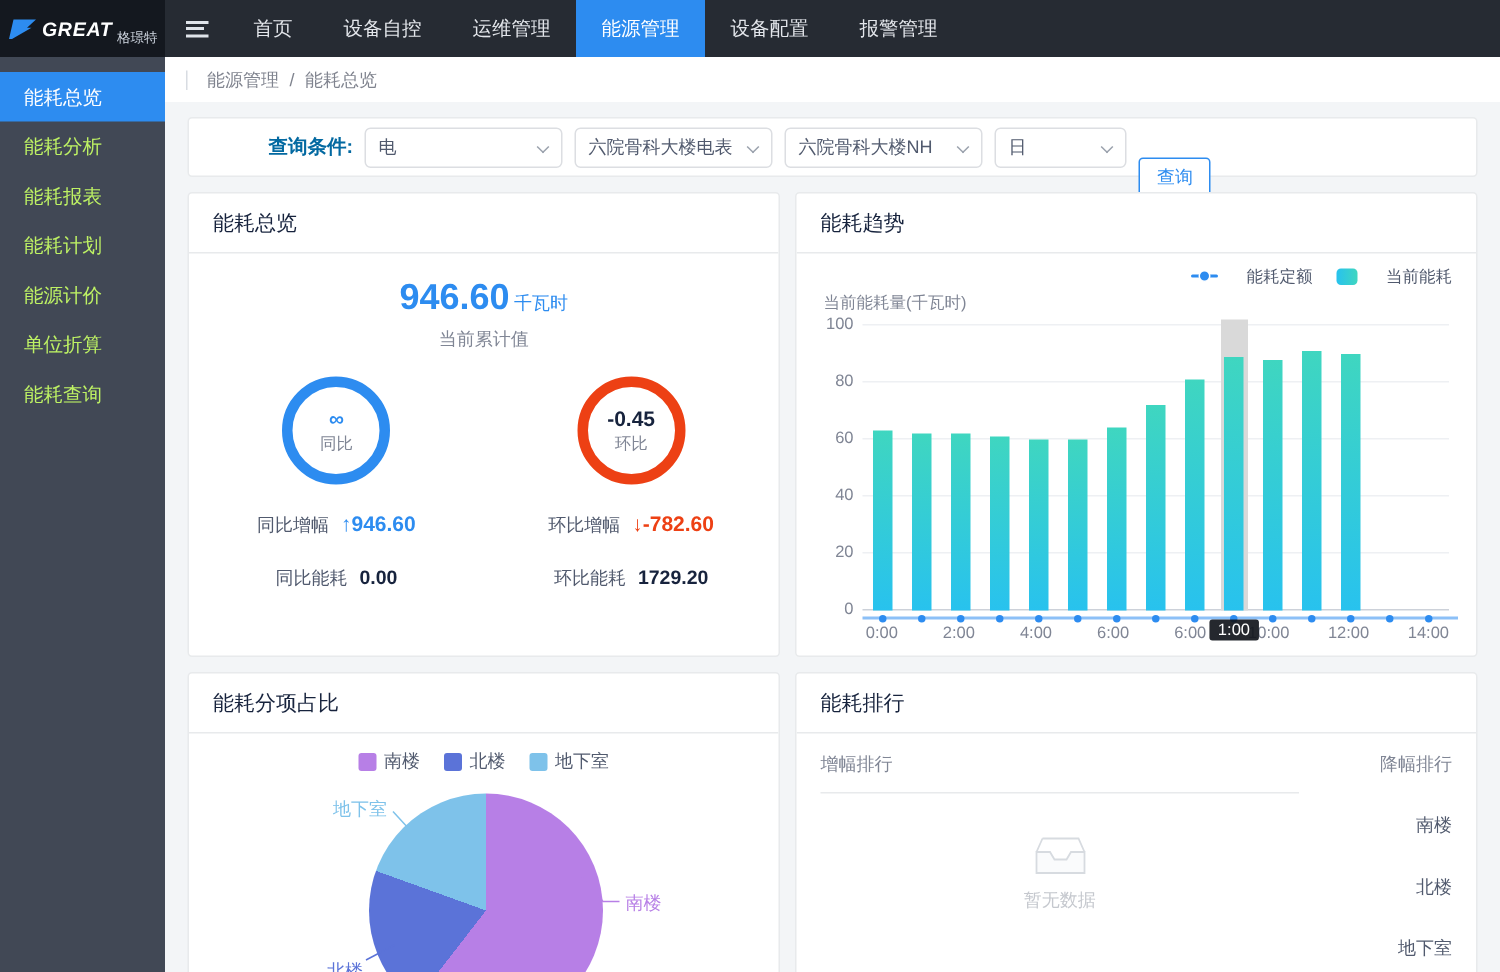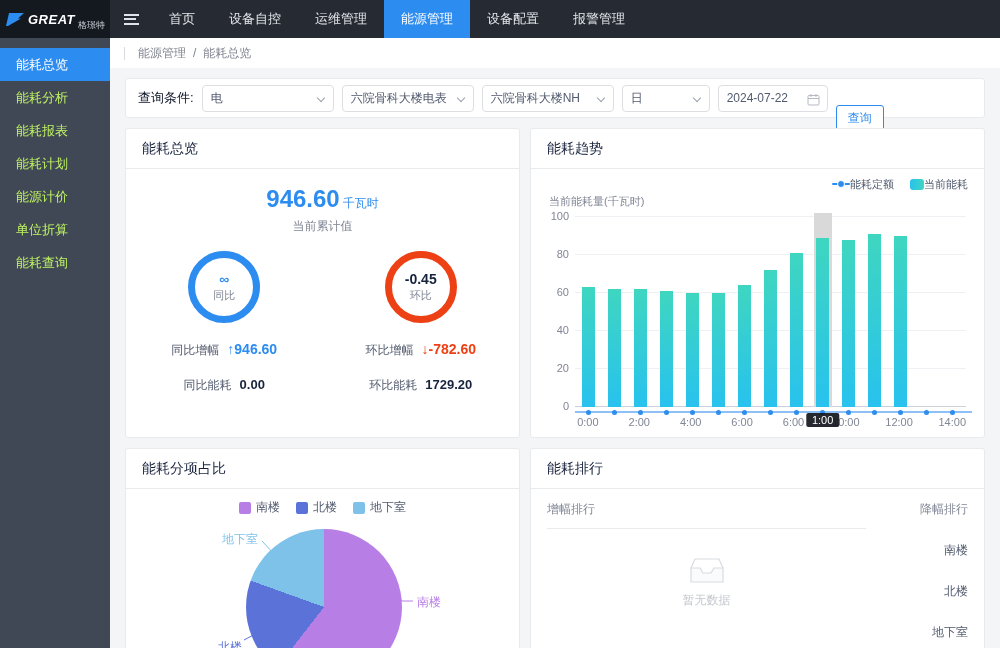--- a/index.html
+++ b/index.html
@@ -25,21 +25,21 @@
   .side-item { height:33px; display:flex; align-items:center; padding-left:16px; color:#bef264; font-size:13px; cursor:pointer; }
   .side-item.active { background:#2d8cf0; color:#fff; }
   .main { flex:1; display:flex; flex-direction:column; min-width:0; }
   .breadcrumb { height:30px; background:#fff; display:flex; align-items:center; padding-left:14px; font-size:12px; color:#80848f; gap:7px; flex-shrink:0; }
   .crumb-divider { width:1px; height:13px; background:#d8dce2; margin-right:6px; }
   .crumb-link { cursor:pointer; }
   .content { flex:1; padding:10px 15px; overflow:hidden; }
 
   
   .query-card { background:#fff; border:1px solid #e8eaec; border-radius:3px; height:40px; display:flex; align-items:center; gap:8px; padding:0 12px; }
-  .query-label { font-size:13px; color:#0f172a; font-weight:normal; white-space:nowrap; }
+  .query-label { font-size:13px; color:#0369a1; font-weight:bold; white-space:nowrap;margin-left:41px; }
   .select { position:relative; height:27px; border:1px solid #dcdee2; border-radius:4px; background:#fff; display:flex; align-items:center; padding:0 22px 0 8px; font-size:12px; color:#515a6e; cursor:pointer; white-space:nowrap; overflow:hidden; }
   .select.w-lg { width:132px; }
   .select.w-sm { width:88px; }
   .select.w-date { width:110px; }
   .chevron { position:absolute; right:9px; top:9px; width:6px; height:6px; border-right:1.5px solid #9aa1ac; border-bottom:1.5px solid #9aa1ac; transform:rotate(45deg); }
   .cal-icon { position:absolute; right:7px; top:7px; }
   .query-btn { height:26px; padding:0 11px; border:1px solid #2d8cf0; border-radius:3px; color:#2d8cf0; background:#fff; font-size:12px; display:flex; align-items:center; cursor:pointer; white-space:nowrap;margin-top:40px; }
 
   
   .grid { margin-top:10px; display:grid; grid-template-columns:395px 1fr; grid-template-rows:310px 240px; gap:10px; }
@@ -61,21 +61,21 @@
   .ring-label { font-size:11px; color:#808695; margin-top:1px; }
   .stat-row { margin-top:18px; font-size:12px; color:#515a6e; display:flex; align-items:baseline; gap:8px; }
   .growth { font-size:14px; font-weight:bold; }
   .growth.up { color:#2d8cf0; }
   .growth.down { color:#ed4014; }
   .energy-val { font-size:13px; font-weight:bold; color:#17233d; }
 
   
   .trend-body { flex:1; padding:6px 16px 6px; display:flex; flex-direction:column; min-height:0; }
   .trend-legend { display:flex; justify-content:flex-end; align-items:center; gap:16px; height:18px; font-size:11px; color:#515a6e; }
-  .legend-entry { display:flex; align-items:center; gap:0; cursor:pointer;justify-content:flex-end; }
+  .legend-entry { display:flex; align-items:center; gap:19px; cursor:pointer;justify-content:flex-end; }
   .marker-line { width:18px; height:2px; background:#2d8cf0; border-radius:1px; position:relative; }
   .marker-line::after { content:''; position:absolute; left:5px; top:-3px; width:6px; height:6px; border-radius:50%; background:#2d8cf0; border:1.5px solid #fff; }
   .marker-bar { width:14px; height:11px; border-radius:3px; background:linear-gradient(90deg,#28c2ee,#3fd6c0); }
   .y-title { font-size:11px; color:#808695; margin:1px 0 8px 2px; }
   .chart { position:relative; flex:1; margin-left:28px; margin-right:2px; }
   .gridline { position:absolute; left:0; right:0; height:1px; background:#eef0f3; }
   .gridline.axis { background:#ccd1d9; }
   .ylab { position:absolute; left:-26px; top:-6px; width:20px; text-align:right; font-size:11px; color:#808695; }
   .plot { position:absolute; inset:0; display:flex; align-items:flex-end; }
   .slot { flex:1; height:100%; position:relative; display:flex; align-items:flex-end; justify-content:center; }
@@ -165,29 +165,20 @@
             <span class="chevron"></span>
           </div>
           <div class="select w-lg">
             <span>六院骨科大楼NH</span>
             <span class="chevron"></span>
           </div>
           <div class="select w-sm">
             <span>日</span>
             <span class="chevron"></span>
           </div>
-          <div class="select w-date">
-            <span>2024-07-22</span>
-            <svg class="cal-icon" width="13" height="13" viewBox="0 0 13 13">
-              <rect x="1" y="2.5" width="11" height="9.5" rx="1" fill="none" stroke="#b5b9c2" stroke-width="1"></rect>
-              <line x1="4" y1="1" x2="4" y2="4" stroke="#b5b9c2" stroke-width="1"></line>
-              <line x1="9" y1="1" x2="9" y2="4" stroke="#b5b9c2" stroke-width="1"></line>
-              <line x1="1" y1="5.5" x2="12" y2="5.5" stroke="#b5b9c2" stroke-width="1"></line>
-            </svg>
-          </div>
           <button class="query-btn">查询</button>
         </div>
 
         <div class="grid">
 
           <section class="panel">
             <div class="panel-header">能耗总览</div>
             <div class="ov-body">
               <div class="ov-value">
                 <span>946.60</span><span class="ov-unit">千瓦时</span>

